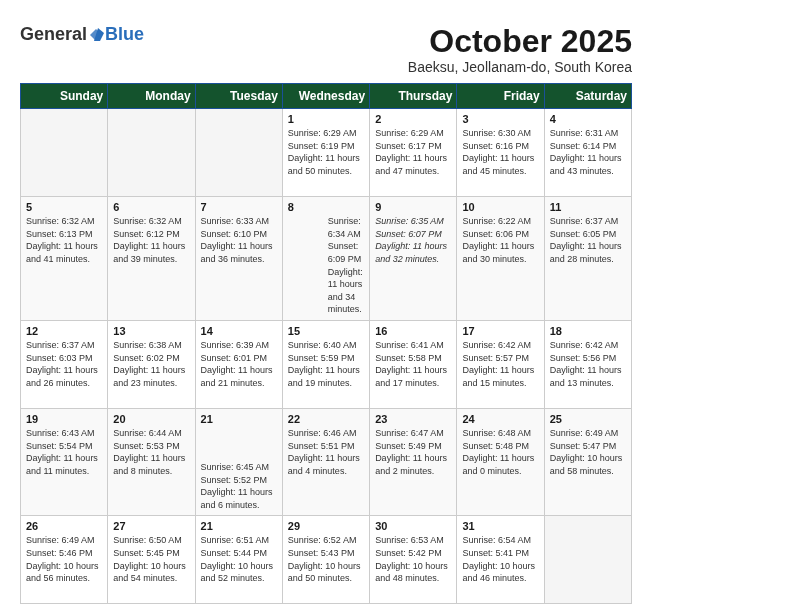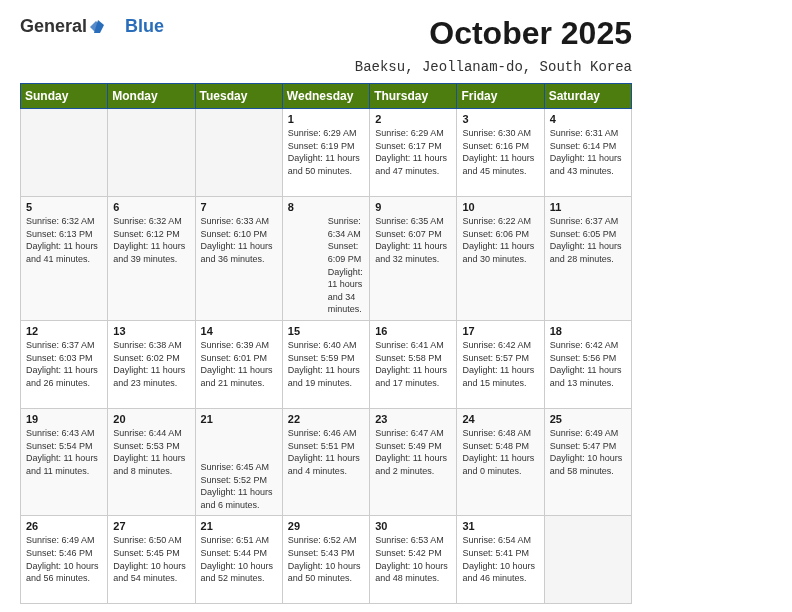--- a/index.html
+++ b/index.html
@@ -6,21 +6,21 @@
     body {
       font-family: Arial, sans-serif;
       background: #fff;
       width: 792px;
       height: 612px;
       overflow: hidden;
     }
     .page {
       width: 652px;
       height: 612px;
-      padding: 16px 20px 10px 20px;
+      padding: 24px 20px 10px 20px;
       display: flex;
       flex-direction: column;
     }
     .header {
       display: flex;
       justify-content: space-between;
       align-items: flex-start;
       margin-bottom: 8px;
     }
     .logo {
@@ -29,50 +29,49 @@
       align-items: flex-start;
     }
     .logo-text {
       display: flex;
       align-items: center;
       font-size: 18px;
       font-weight: bold;
       color: #1a1a1a;
     }
     .logo-general { color: #333; font-weight: bold; }
-    .logo-blue { color: #2a6ebb; font-weight: bold; margin-left: 20px; }
+    .logo-blue { color: #2a6ebb; font-weight: bold; }
     .title-block {
       text-align: right;
     }
     .month-title {
       font-size: 32px;
       font-weight: bold;
       color: #1a1a1a;
       line-height: 1.1;
     }
     .location {
       font-size: 14px;
       color: #333;
-      margin-top: 8px;
-      font-family: Liberation Mono, monospace;
+      margin-top: 0;
     }
     .calendar {
       flex: 1;
       border: 1px solid #ccc;
       border-collapse: collapse;
       width: 100%;
       table-layout: fixed;
     }
     .calendar th {
-      background: #4d7c0f;
+      background: #14532d;
       color: #fff;
       font-size: 12px;
       font-weight: bold;
       padding: 5px 4px;
-      text-align: left;
+      text-align: right;
       border: 1px solid #1a5099;
     }
     .calendar td {
       vertical-align: top;
       padding: 4px 5px;
       border: 1px solid #ccc;
       font-size: 9.5px;
       color: #333;
       background: #fff;
       height: 88px;
@@ -187,21 +186,21 @@
           </td>
           <td>
             <span class="day-number">8</span>
             <div class="day-info" style="white-space: pre-line; margin-left: 40px;">Sunrise: 6:34 AM
 Sunset: 6:09 PM
 Daylight: 11 hours
 and 34 minutes.</div>
           </td>
           <td>
             <span class="day-number">9</span>
-            <div class="day-info" style="white-space: pre-line;">Sunrise: 6:35 AM
+            <div class="day-info" style="white-space: pre-line; font-style: italic;">Sunrise: 6:35 AM
 Sunset: 6:07 PM
 Daylight: 11 hours
 and 32 minutes.</div>
           </td>
           <td>
             <span class="day-number">10</span>
             <div class="day-info" style="white-space: pre-line;">Sunrise: 6:22 AM
 Sunset: 6:06 PM
 Daylight: 11 hours
 and 30 minutes.</div>

